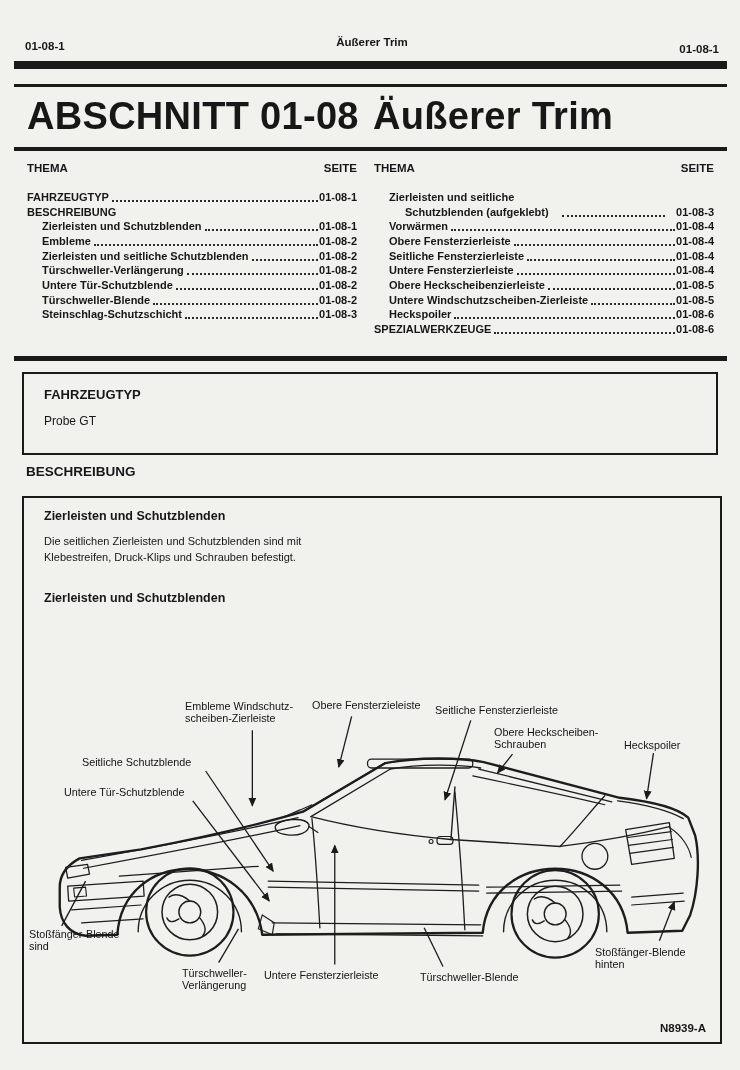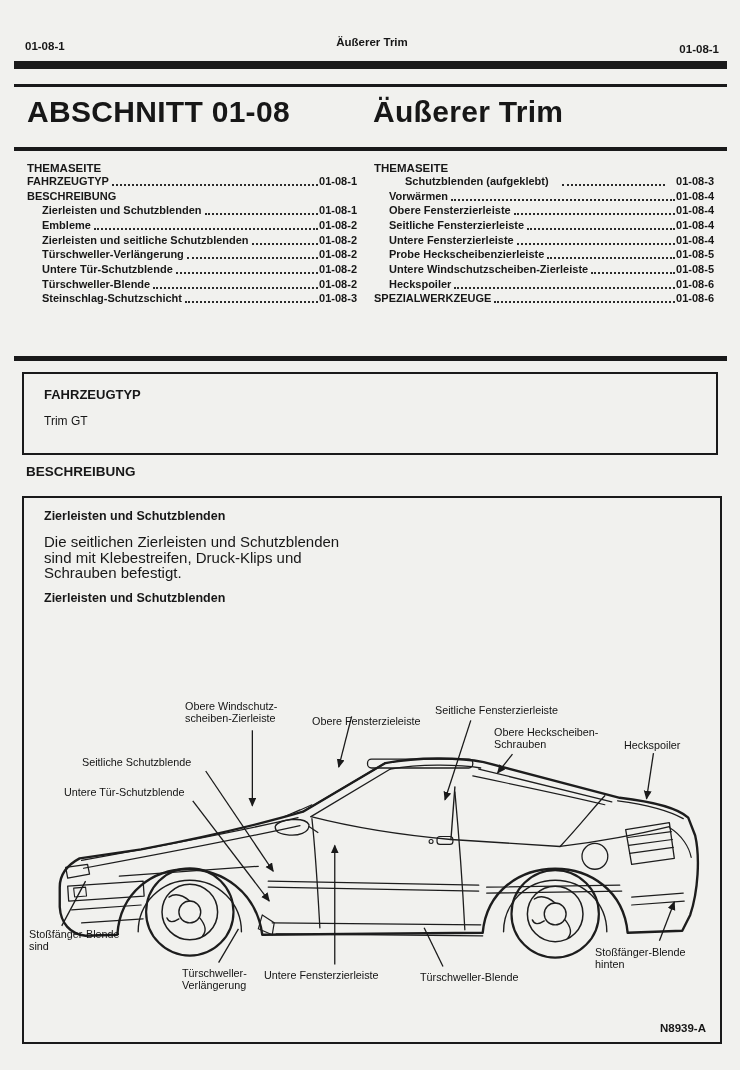--- a/index.html
+++ b/index.html
@@ -15,28 +15,28 @@
   #bar3{top:147px;height:4px;}
   #bar4{top:356px;height:5px;}
 
   .running-header{position:absolute;top:40px;left:25px;width:694px;
     font-size:11.5px;font-weight:bold;}
   .running-header .rh-left{position:absolute;left:0;top:0;}
   .running-header .rh-center{position:absolute;left:0;right:0;top:-4px;text-align:center;}
   .running-header .rh-right{position:absolute;right:0;top:3px;}
 
   .section-title{position:absolute;top:95px;left:27px;width:690px;display:flex;
-    font-size:30px;font-weight:bold;letter-spacing:.3px;white-space:nowrap;}
+    font-size:38px;font-weight:bold;letter-spacing:.3px;white-space:nowrap;}
   .section-title .st-num{flex:0 0 346px;}
 
   
   .toc{position:absolute;top:162px;left:27px;width:687px;display:flex;gap:17px;}
   .toc-col{flex:1;font-size:11px;font-weight:bold;}
   .toc-col.right{flex:0 0 340px;}
-  .toc-head{display:flex;font-size:11.5px;}
+  .toc-head{display:flex;justify-content:space-between;margin-bottom:16px;font-size:11.5px;}
   .toc-row{display:flex;align-items:flex-end;line-height:14.65px;white-space:nowrap;}
   .toc-row .dots{flex:1;border-bottom:2px dotted #2a2a2a;margin:0 1px 2.5px 3px;min-width:6px;}
   .toc-row .pg{white-space:nowrap;}
   .toc-row.sub{padding-left:15px;}
   .toc-row.sub2{padding-left:31px;gap:10px;}
 
   
   .vbox{position:absolute;top:372px;left:22px;width:696px;height:83px;
     border:2.5px solid #1a1a1a;box-sizing:border-box;padding:13px 20px;}
   .vbox .vb-title{font-size:13px;font-weight:bold;}
@@ -44,21 +44,21 @@
 
   .h-beschreibung{position:absolute;top:464px;left:26px;font-size:13.5px;font-weight:bold;}
 
   
   .dbox{position:absolute;top:496px;left:22px;width:700px;height:548px;
     border:2.5px solid #1a1a1a;box-sizing:border-box;}
   .dbox .sub-h{position:absolute;left:20px;font-size:12.5px;font-weight:bold;}
   #subh1{top:11px;}
   #subh2{top:93px;}
   .dbox .body-text{position:absolute;left:20px;top:36px;width:324px;
-    font-size:15px;line-height:15.5px;}
+    font-size:11px;line-height:15.5px;}
   .diagram-svg{position:absolute;left:0;top:0;width:695px;height:543px;}
   .dlabel{position:absolute;font-size:10.8px;line-height:11.6px;color:#141414;white-space:nowrap;}
   .figure-id{position:absolute;right:14px;bottom:8px;font-size:11.5px;font-weight:bold;}
 </style>
 </head>
 <body>
 
 <div class="running-header">
   <span class="rh-left">01-08-1</span>
   <span class="rh-center">Äußerer Trim</span>
@@ -138,20 +138,24 @@
         </div>
       </div>
   </div>
   <div class="toc-col right">
     <div class="toc-head">
       <span>THEMA</span>
       <span>SEITE</span>
     </div>
     <div>
 
+        <div class="toc-row sub nolead">
+          <span class="lbl">Zierleisten und seitliche</span>
+
+        </div>
 
         <div class="toc-row sub2">
           <span class="lbl">Schutzblenden (aufgeklebt)</span>
           <span class="dots"></span>
           <span class="pg">01-08-3</span>
         </div>
 
         <div class="toc-row sub">
           <span class="lbl">Vorwärmen</span>
           <span class="dots"></span>
@@ -170,21 +174,21 @@
           <span class="pg">01-08-4</span>
         </div>
 
         <div class="toc-row sub">
           <span class="lbl">Untere Fensterzierleiste</span>
           <span class="dots"></span>
           <span class="pg">01-08-4</span>
         </div>
 
         <div class="toc-row sub">
-          <span class="lbl">Probe Heckscheibenzierleiste</span>
+          <span class="lbl">Obere Heckscheibenzierleiste</span>
           <span class="dots"></span>
           <span class="pg">01-08-5</span>
         </div>
 
         <div class="toc-row sub">
           <span class="lbl">Untere Windschutzscheiben-Zierleiste</span>
           <span class="dots"></span>
           <span class="pg">01-08-5</span>
         </div>
 
@@ -200,21 +204,21 @@
           <span class="pg">01-08-6</span>
         </div>
       </div>
   </div>
 </div>
 
 <div id="bar4" class="bar"></div>
 
 <div class="vbox">
   <div class="vb-title">FAHRZEUGTYP</div>
-  <div class="vb-value">Trim GT</div>
+  <div class="vb-value">Probe GT</div>
 </div>
 
 <div class="h-beschreibung">BESCHREIBUNG</div>
 
 <div class="dbox">
   <div id="subh1" class="sub-h">Zierleisten und Schutzblenden</div>
   <div class="body-text">Die seitlichen Zierleisten und Schutzblenden sind mit Klebestreifen, Druck-Klips und Schrauben befestigt.</div>
   <div id="subh2" class="sub-h">Zierleisten und Schutzblenden</div>
 
   <svg class="diagram-svg" viewBox="0 0 700 547" preserveAspectRatio="none">
@@ -306,24 +310,24 @@
       <path d="M170,305 L247,406" marker-end="url(#arr)"></path>
       <path d="M38,431 L62,386"></path>
       <path d="M196,468 L216,434"></path>
       <path d="M313,470 L313,350" marker-end="url(#arr)"></path>
       <path d="M422,472 L403,433"></path>
       <path d="M640,446 L655,407" marker-end="url(#arr)"></path>
     </g>
   </svg>
 
   <div class="dlabel" style="left:161px;top:203px">
-    <div>Obere Windschutz-</div>
+    <div>Embleme Windschutz-</div>
     <div>scheiben-Zierleiste</div>
   </div>
-  <div class="dlabel" style="left:288px;top:218px">
+  <div class="dlabel" style="left:288px;top:202px">
     <div>Obere Fensterzieleiste</div>
   </div>
   <div class="dlabel" style="left:411px;top:207px">
     <div>Seitliche Fensterzierleiste</div>
   </div>
   <div class="dlabel" style="left:470px;top:229px">
     <div>Obere Heckscheiben-</div>
     <div>Schrauben</div>
   </div>
   <div class="dlabel" style="left:600px;top:242px">

